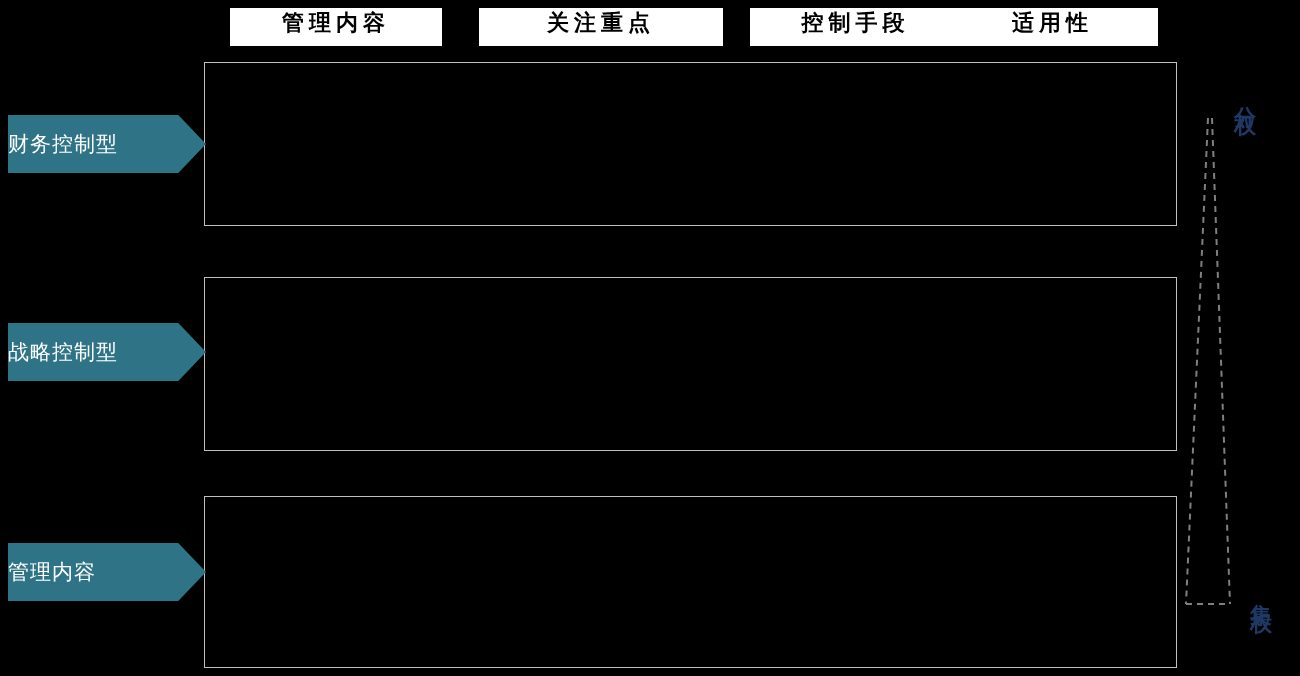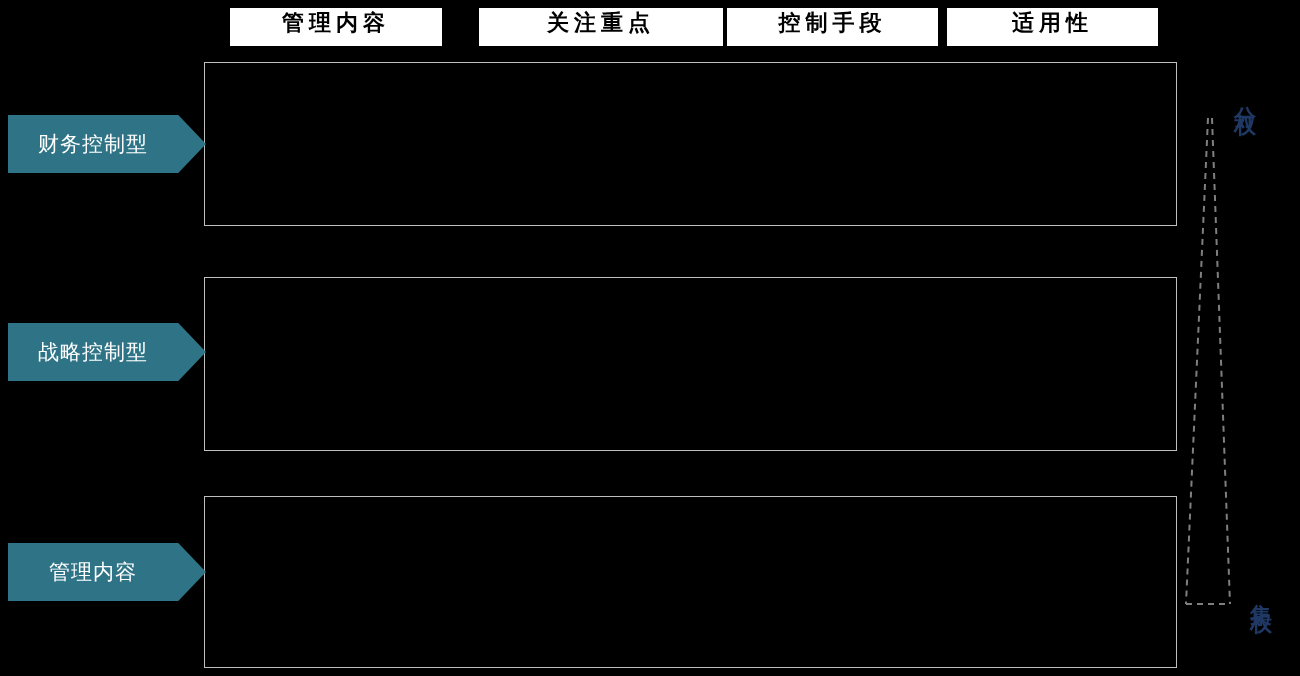--- a/index.html
+++ b/index.html
@@ -26,21 +26,21 @@
     display: flex;
     align-items: flex-start;
     justify-content: center;
     font-family: "DejaVu Serif", "DejaVu Sans", serif;
     font-weight: bold;
     font-size: 22px;
     letter-spacing: 5px;
   }
   .h0 { left: 230px; width: 212px; }
   .h1 { left: 479px; width: 244px; }
-  .h2 { left: 727px; width: 211px; }
+  .h2 { left: 750px; width: 211px; }
   .h3 { left: 947px; width: 211px; }
 
   
   .content-box {
     position: absolute;
     left: 204px;
     width: 971px;
     background: #000000;
     border: 1px solid #BFBFBF;
   }
@@ -52,21 +52,20 @@
   .row-arrow {
     position: absolute;
     left: 8px;
     width: 198px;
     height: 58px;
     background: #2E7486;
     clip-path: polygon(0 0, 86% 0, 100% 50%, 86% 100%, 0 100%);
     color: #FFFFFF;
     display: flex;
     align-items: center;
-    justify-content: center;
     box-sizing: border-box;
     padding-right: 28px;
     font-size: 21px;
     letter-spacing: 1px;
   }
   .arrow0 { top: 115px; }
   .arrow1 { top: 323px; }
   .arrow2 { top: 543px; }
 
   

